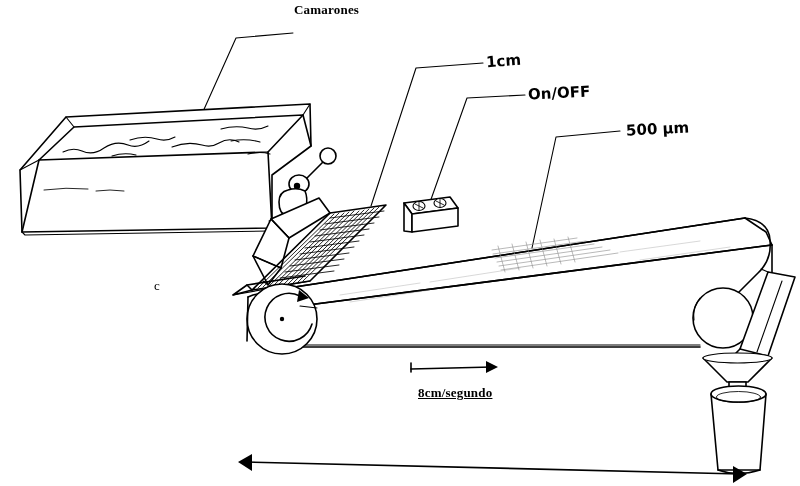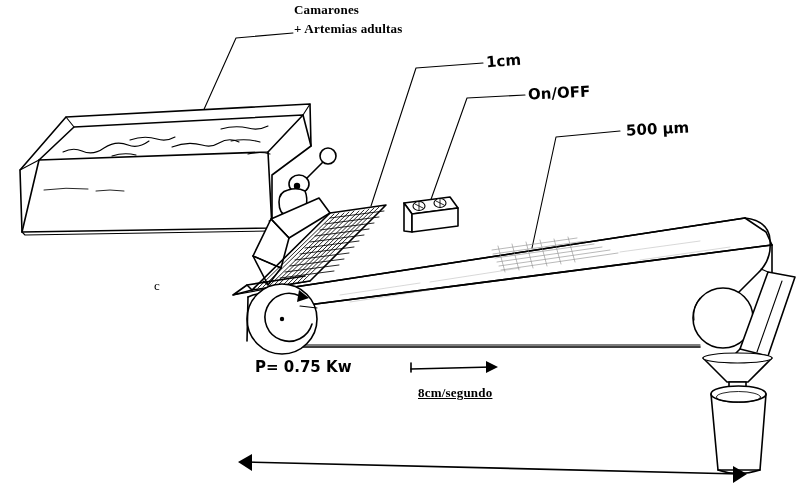--- a/index.html
+++ b/index.html
@@ -239,27 +239,25 @@
 
     <g>
       <path class="ink med" d="M245 462 L740 474"></path>
       <path class="solidblk" d="M252 454 l-14 8 l14 9 Z"></path>
       <path class="solidblk" d="M733 466 l14 8 l-14 9 Z"></path>
     </g>
 
   </svg>
 
   <div class="lbl typed" style="left:294px;top:2px;">Camarones</div>
-  <div class="lbl typed" style="left:294px;top:21px;">+ Artemias adultas</div>
 
   <div class="lbl hand" style="left:486px;top:52px;transform:rotate(-4deg);">1cm</div>
 
   <div class="lbl hand" style="left:528px;top:84px;transform:rotate(-3deg);">On/OFF</div>
 
   <div class="lbl hand" style="left:626px;top:120px;transform:rotate(-3deg);">500 μm</div>
 
-  <div class="lbl hand" style="left:255px;top:358px;">P= 0.75 Kw</div>
 
   <div class="lbl typed" style="left:418px;top:385px;text-decoration:underline;">8cm/segundo</div>
 
   <div class="lbl mark-c" style="left:154px;top:278px;">c</div>
 
 </div>
 
 </body></html>

